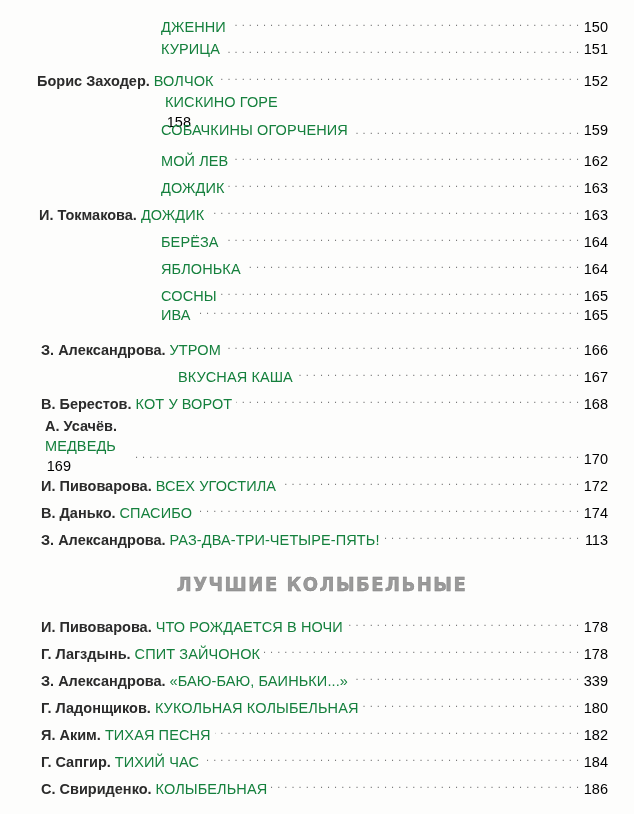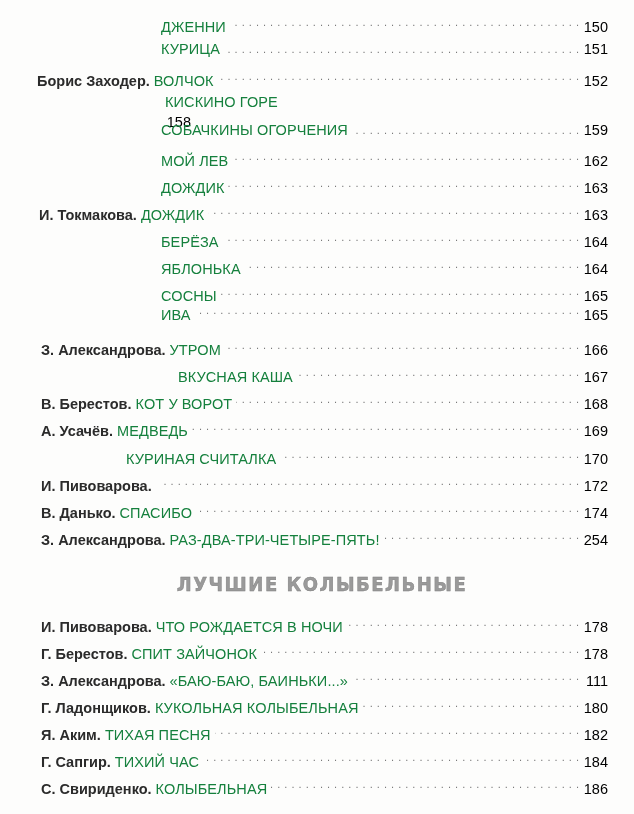--- a/index.html
+++ b/index.html
@@ -158,70 +158,70 @@
         <span class="title">ВКУСНАЯ КАША</span>
         <span class="leader"></span>
         <span class="page-num">167</span>
       </div>
       <div class="toc-row" style="left: 41px; top: 389px;">
         <span class="author">В. Берестов.</span>
         <span class="title">КОТ У ВОРОТ</span>
         <span class="leader"></span>
         <span class="page-num">168</span>
       </div>
-      <div class="toc-row" style="left: 41px; top: 416px;">
+      <div class="toc-row" style="left: 41px; top: 416px; flex-direction: column;">
         <span class="author">А. Усачёв.</span>
         <span class="title">МЕДВЕДЬ</span>
         <span class="leader"></span>
         <span class="page-num">169</span>
       </div>
       <div class="toc-row" style="left: 126px; top: 444px;">
-        <span class="title">КУРИНАЯ СЧИТАЛКА</span>
         <span class="leader"></span>
         <span class="page-num">170</span>
       </div>
       <div class="toc-row" style="left: 41px; top: 471px;">
         <span class="author">И. Пивоварова.</span>
+        <span class="title">ВСЕХ УГОСТИЛА</span>
         <span class="leader"></span>
         <span class="page-num">172</span>
       </div>
       <div class="toc-row" style="left: 41px; top: 498px;">
         <span class="author">В. Данько.</span>
         <span class="title">СПАСИБО</span>
         <span class="leader"></span>
         <span class="page-num">174</span>
       </div>
       <div class="toc-row" style="left: 41px; top: 525px;">
         <span class="author">З. Александрова.</span>
         <span class="title">РАЗ-ДВА-ТРИ-ЧЕТЫРЕ-ПЯТЬ!</span>
         <span class="leader"></span>
-        <span class="page-num">254</span>
+        <span class="page-num">113</span>
       </div>
     </div>
 
   <div class="section-heading"><span>ЛУЧШИЕ КОЛЫБЕЛЬНЫЕ</span></div>
 
   <div id="part2">
       <div class="toc-row" style="left: 41px; top: 612px;">
         <span class="author">И. Пивоварова.</span>
         <span class="title">ЧТО РОЖДАЕТСЯ В НОЧИ</span>
         <span class="leader"></span>
         <span class="page-num">178</span>
       </div>
       <div class="toc-row" style="left: 41px; top: 639px;">
-        <span class="author">Г. Берестов.</span>
+        <span class="author">Г. Лагздынь.</span>
         <span class="title">СПИТ ЗАЙЧОНОК</span>
         <span class="leader"></span>
         <span class="page-num">178</span>
       </div>
       <div class="toc-row" style="left: 41px; top: 666px;">
         <span class="author">З. Александрова.</span>
         <span class="title">«БАЮ-БАЮ, БАИНЬКИ...»</span>
         <span class="leader"></span>
-        <span class="page-num">111</span>
+        <span class="page-num">339</span>
       </div>
       <div class="toc-row" style="left: 41px; top: 693px;">
         <span class="author">Г. Ладонщиков.</span>
         <span class="title">КУКОЛЬНАЯ КОЛЫБЕЛЬНАЯ</span>
         <span class="leader"></span>
         <span class="page-num">180</span>
       </div>
       <div class="toc-row" style="left: 41px; top: 720px;">
         <span class="author">Я. Аким.</span>
         <span class="title">ТИХАЯ ПЕСНЯ</span>

